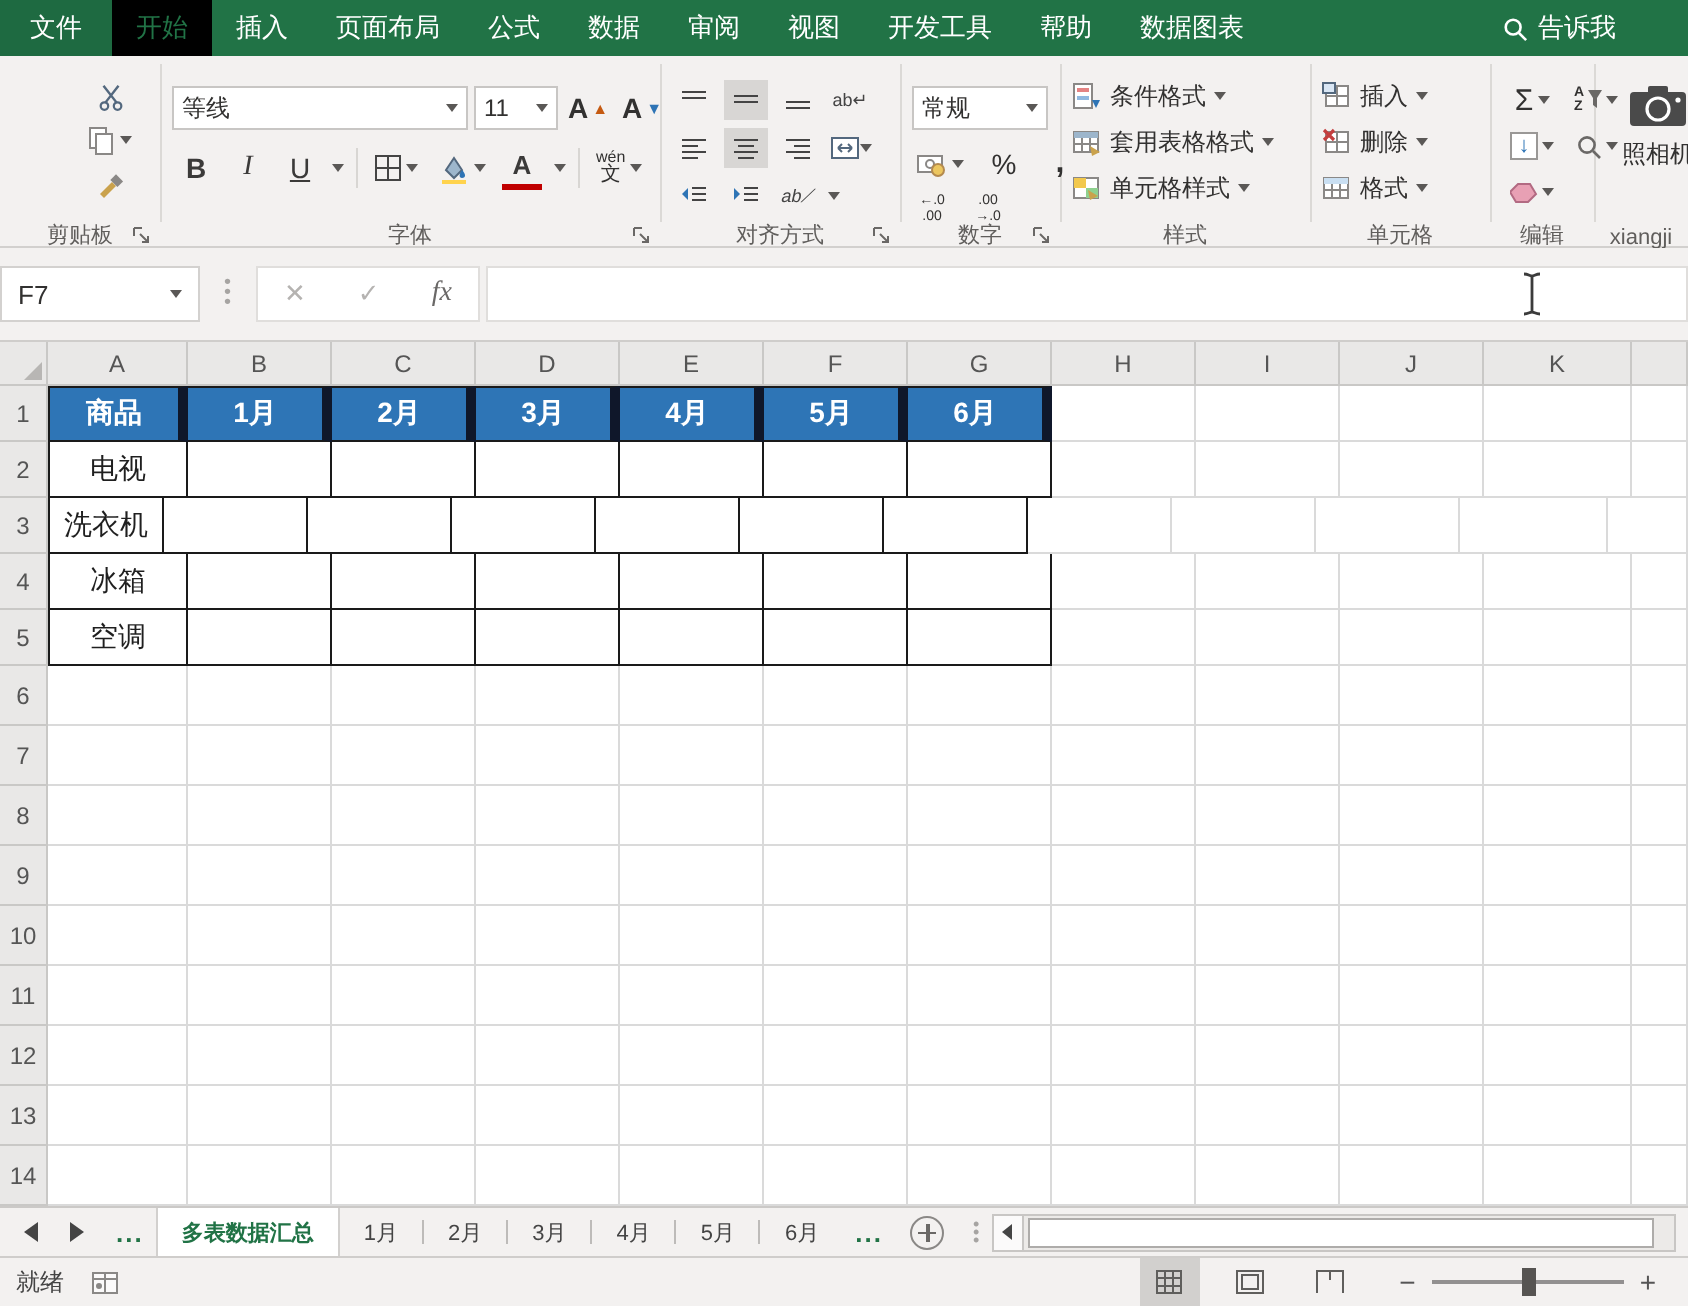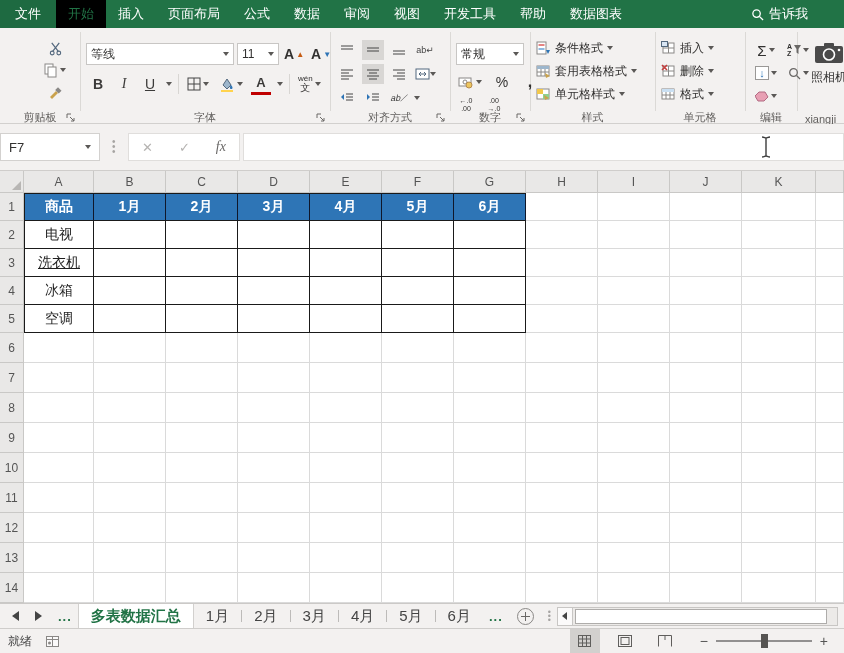--- a/index.html
+++ b/index.html
@@ -92,29 +92,29 @@
   .hdrrow { display:flex; height:22px; }
   .corner { width:24px; background:#e9e8e7; border-right:1px solid #c9c8c6; border-bottom:1px solid #c9c8c6; position:relative; }
   .corner::after { content:""; position:absolute; right:2px; bottom:2px; width:0; height:0; border-left:9px solid transparent; border-bottom:9px solid #b8b6b4; }
   .chcell { background:#e9e8e7; border-right:1px solid #c9c8c6; border-bottom:1px solid #c9c8c6; display:flex; align-items:center; justify-content:center; font-size:12px; color:#555; }
   .rh { width:24px; background:#e9e8e7; border-right:1px solid #c9c8c6; border-bottom:1px solid #c9c8c6; display:flex; align-items:center; justify-content:center; font-size:12px; color:#555; }
   .grow { display:flex; }
   .cell { border-right:1px solid #dadada; border-bottom:1px solid #dadada; display:flex; align-items:center; justify-content:center; font-size:14px; color:#1f1f1f; }
   .cell.tbl { border-right:1px solid #1a1a1a; border-bottom:1px solid #1a1a1a; }
   .cell.tbl.tfirst { border-left:1px solid #1a1a1a; }
   .cell.tbl.ttop { border-top:1px solid #1a1a1a; }
-  .cell.bluehdr { background:#2e75b6; color:#fff; font-weight:bold; border-right:1px solid #0f172a; border-bottom:1px solid #1a1a1a; }
+  .cell.bluehdr { background:#2e75b6; color:#fff; font-weight:bold; border-right:5px solid #0f172a; border-bottom:1px solid #1a1a1a; }
 
   
   .sheetbar { position:absolute; top:603px; left:0; width:844px; height:25px; background:#f3f1f0; border-top:1px solid #cbc9c7; display:flex; align-items:stretch; }
   .navarrs { display:flex; align-items:center; gap:16px; padding:0 10px 0 12px; }
   .tri-l { width:0; height:0; border-top:5px solid transparent; border-bottom:5px solid transparent; border-right:7px solid #444; }
   .tri-r { width:0; height:0; border-top:5px solid transparent; border-bottom:5px solid transparent; border-left:7px solid #444; }
   .sheetellip { display:flex; align-items:center; color:#217346; font-weight:bold; padding:0 6px; letter-spacing:1px; }
-  .stab { display:flex; align-items:center; padding:12px 12px; font-size:15px; color:#444; position:relative;text-align:right; }
+  .stab { display:flex; align-items:center; padding:12px 12px; font-size:11px; color:#444; position:relative;text-align:right; }
   .stab.active { background:#fff; color:#217346; font-weight:bold; border-bottom:2px solid #217346; border-right:1px solid #d2d0ce; border-left:1px solid #d2d0ce; }
   .stabdiv { width:1px; height:12px; background:#bdbbb9; align-self:center; }
   .addsheet { width:17px; height:17px; border:1px solid #8a8886; border-radius:50%; align-self:center; margin:0 8px; position:relative; }
   .addsheet::before, .addsheet::after { content:""; position:absolute; background:#6a6866; }
   .addsheet::before { left:3px; right:3px; top:7px; height:1.5px; }
   .addsheet::after { top:3px; bottom:3px; left:7px; width:1.5px; }
   .vdots { align-self:center; color:#a6a4a2; font-size:9px; line-height:4px; margin:0 6px; }
   .hscroll { align-self:center; display:flex; align-items:center; height:19px; flex:1; margin-right:6px; }
   .hs-left { width:16px; height:19px; background:#fbfafa; border:1px solid #c8c6c4; display:flex; align-items:center; justify-content:center; }
   .hs-left .tri-l { border-right-width:5px; border-top-width:4px; border-bottom-width:4px; }
@@ -571,21 +571,21 @@
       <div class="cell tbl" style="width: 72px;"></div>
       <div class="cell tbl" style="width: 72px;"></div>
       <div class="cell" style="width: 72px;"></div>
       <div class="cell" style="width: 72px;"></div>
       <div class="cell" style="width: 72px;"></div>
       <div class="cell" style="width: 74px;"></div>
       <div class="cell" style="flex: 1 1 0%;"></div>
     </div>
     <div class="grow" style="height: 28px;">
       <div class="rh">3</div>
-      <div class="cell tbl tfirst" style="width: 70px; text-decoration: underline;">洗衣机</div>
+      <div class="cell tbl tfirst" style="width: 58px;">洗衣机</div>
       <div class="cell tbl" style="width: 72px;"></div>
       <div class="cell tbl" style="width: 72px;"></div>
       <div class="cell tbl" style="width: 72px;"></div>
       <div class="cell tbl" style="width: 72px;"></div>
       <div class="cell tbl" style="width: 72px;"></div>
       <div class="cell tbl" style="width: 72px;"></div>
       <div class="cell" style="width: 72px;"></div>
       <div class="cell" style="width: 72px;"></div>
       <div class="cell" style="width: 72px;"></div>
       <div class="cell" style="width: 74px;"></div>

